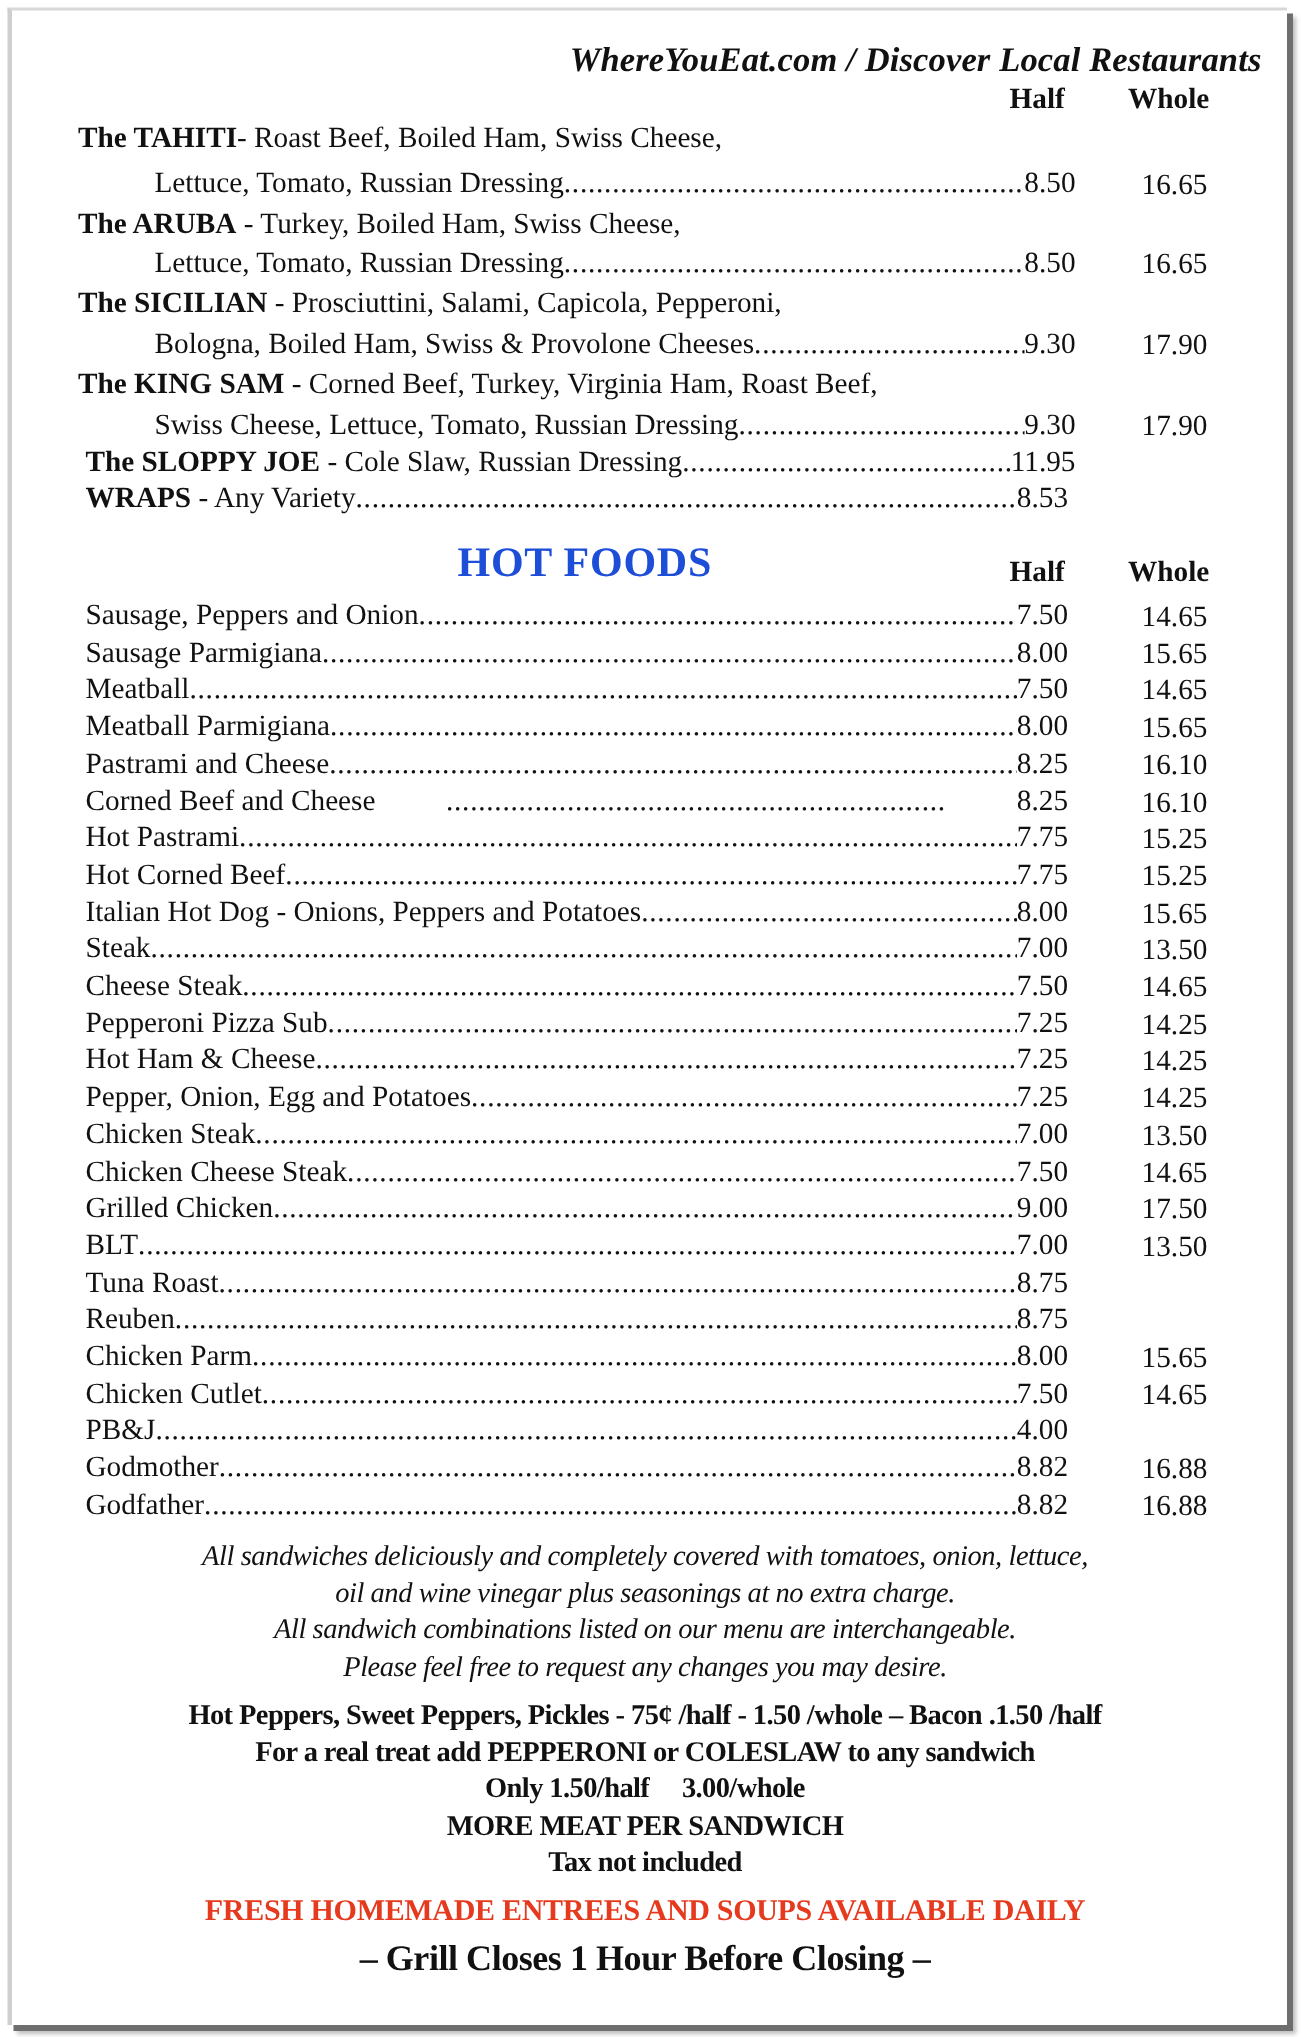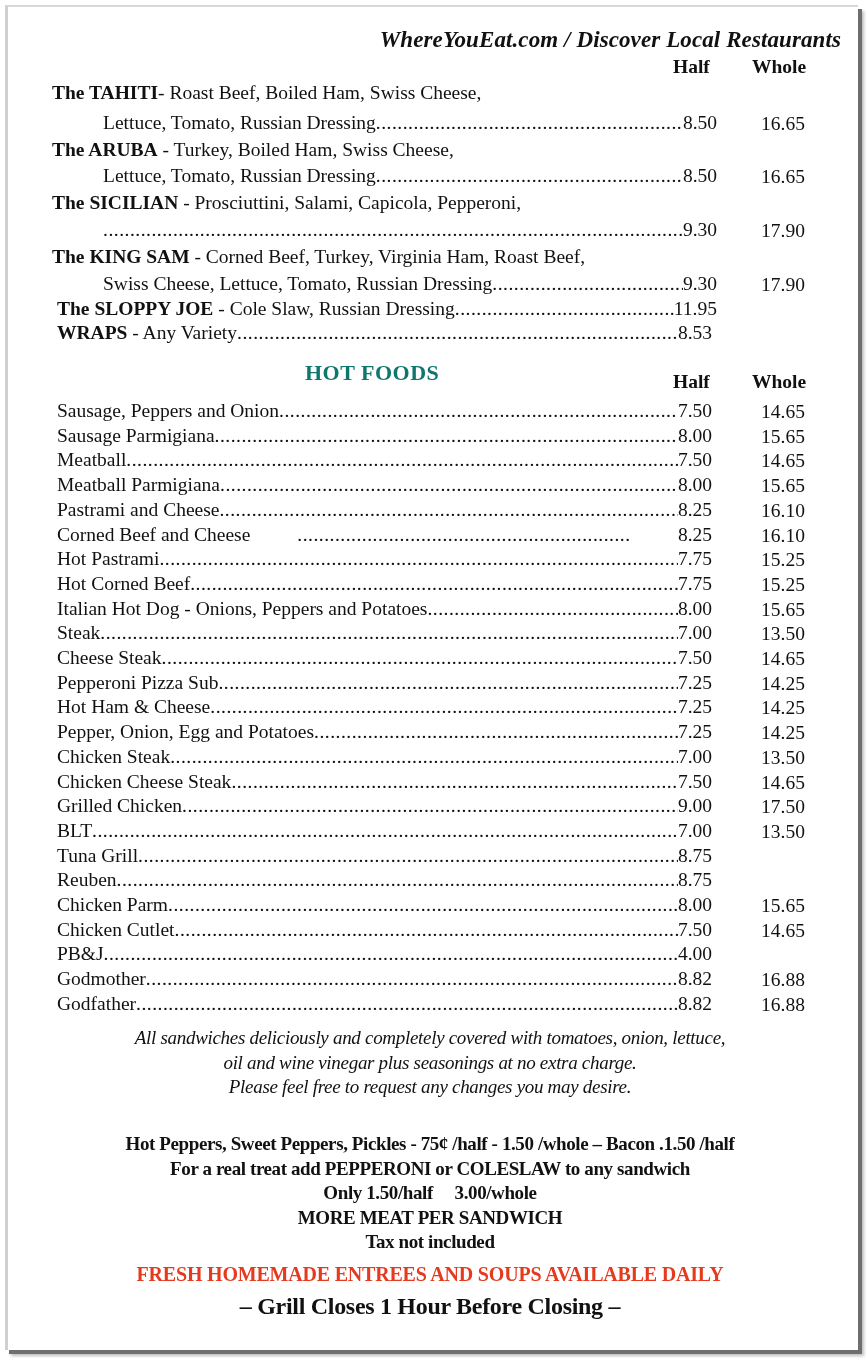--- a/index.html
+++ b/index.html
@@ -16,21 +16,21 @@
   }
   .colhdr { position:absolute; font-weight:bold; font-size:19.5px; }
   .row { position:absolute; left:52px; width:665px; height:24px; font-size:19.5px; line-height:24px; white-space:nowrap; display:flex; }
   .row .name { flex:0 0 auto; }
   .row .name b { font-weight:bold; }
   .row .dots { flex:1 1 auto; overflow:hidden; letter-spacing:0.5px; }
   .row .dots::after { content:"..................................................................................................................................................................................................."; }
   .row .half { flex:0 0 auto; }
   .whole { position:absolute; font-size:19.5px; line-height:24px; width:80px; text-align:center; left:743px; }
   .line2 { position:absolute; left:52px; font-size:19.5px; line-height:24px; white-space:nowrap; }
-  .section-title { position:absolute; left:305px; top:360px; font-size:22px; font-weight:900; color:#0f766e; letter-spacing:0.5px; }
+  .section-title { position:absolute; left:305px; top:360px; font-size:28px; font-weight:900; color:#1d4ed8; letter-spacing:0.5px; }
   .notes-italic { position:absolute; left:0; width:860px; top:1026px; text-align:center; font-style:italic; font-size:19px; line-height:24.5px; letter-spacing:-0.3px; }
   .notes-bold { position:absolute; left:0; width:860px; top:1132px; text-align:center; font-weight:bold; font-size:19px; line-height:24.6px; letter-spacing:-0.4px; }
   .fresh { position:absolute; left:0; width:860px; top:1263px; text-align:center; font-weight:900; font-size:20px; color:#e63a1f; letter-spacing:-0.2px; }
   .grill { position:absolute; left:0; width:860px; top:1293px; text-align:center; font-weight:bold; font-size:24px; letter-spacing:-0.3px; }
 </style>
 </head>
 <body>
 
 <div class="page"></div>
 
@@ -51,20 +51,21 @@
   <div class="line2" style="top:138px;"><b>The ARUBA</b><span> - </span><span>Turkey, Boiled Ham, Swiss Cheese,</span></div>
   <div class="row" style="top:164px; left:103px; width:614px;">
       <span class="name">Lettuce, Tomato, Russian Dressing</span>
       <span class="dots"></span>
       <span class="half">8.50</span>
     </div>
   <div class="whole" style="top:165px;">16.65</div>
 
   <div class="line2" style="top:191px;"><b>The SICILIAN</b><span> - </span><span>Prosciuttini, Salami, Capicola, Pepperoni,</span></div>
   <div class="row" style="top:218px; left:103px; width:614px;">
+      <span class="name">Bologna, Boiled Ham, Swiss &amp; Provolone Cheeses</span>
       <span class="dots"></span>
       <span class="half">9.30</span>
     </div>
   <div class="whole" style="top:219px;">17.90</div>
 
   <div class="line2" style="top:245px;"><b>The KING SAM</b><span> - </span><span>Corned Beef, Turkey, Virginia Ham, Roast Beef,</span></div>
   <div class="row" style="top:272px; left:103px; width:614px;">
       <span class="name">Swiss Cheese, Lettuce, Tomato, Russian Dressing </span>
       <span class="dots"></span>
       <span class="half">9.30</span>
@@ -191,21 +192,21 @@
       <span class="half">9.00</span>
     </div>
     <div class="whole" style="top: 795.2px;">17.50</div>
     <div class="row" style="top: 818.9px; left: 57px; width: 655px;">
       <span class="name">BLT </span>
       <span class="dots"></span>
       <span class="half">7.00</span>
     </div>
     <div class="whole" style="top: 819.9px;">13.50</div>
     <div class="row" style="top: 843.6px; left: 57px; width: 655px;">
-      <span class="name">Tuna Grill </span>
+      <span class="name">Tuna Roast </span>
       <span class="dots"></span>
       <span class="half">8.75</span>
     </div>
     <div class="whole" style="top: 844.6px;"></div>
     <div class="row" style="top: 868.3px; left: 57px; width: 655px;">
       <span class="name">Reuben </span>
       <span class="dots"></span>
       <span class="half">8.75</span>
     </div>
     <div class="whole" style="top: 869.3px;"></div>
@@ -237,20 +238,21 @@
       <span class="name">Godfather </span>
       <span class="dots"></span>
       <span class="half">8.82</span>
     </div>
     <div class="whole" style="top: 992.8px;">16.88</div>
   </div>
 
 <div class="notes-italic">
   <div>All sandwiches deliciously and completely covered with tomatoes, onion, lettuce,</div>
   <div>oil and wine vinegar plus seasonings at no extra charge.</div>
+  <div>All sandwich combinations listed on our menu are interchangeable.</div>
   <div>Please feel free to request any changes you may desire.</div>
 </div>
 
 <div class="notes-bold">
   <div>Hot Peppers, Sweet Peppers, Pickles - 75¢ /half - 1.50 /whole – Bacon .1.50 /half</div>
   <div>For a real treat add PEPPERONI or COLESLAW to any sandwich</div>
   <div style="white-space:pre;">Only 1.50/half     3.00/whole</div>
   <div>MORE MEAT PER SANDWICH</div>
   <div>Tax not included</div>
 </div>

